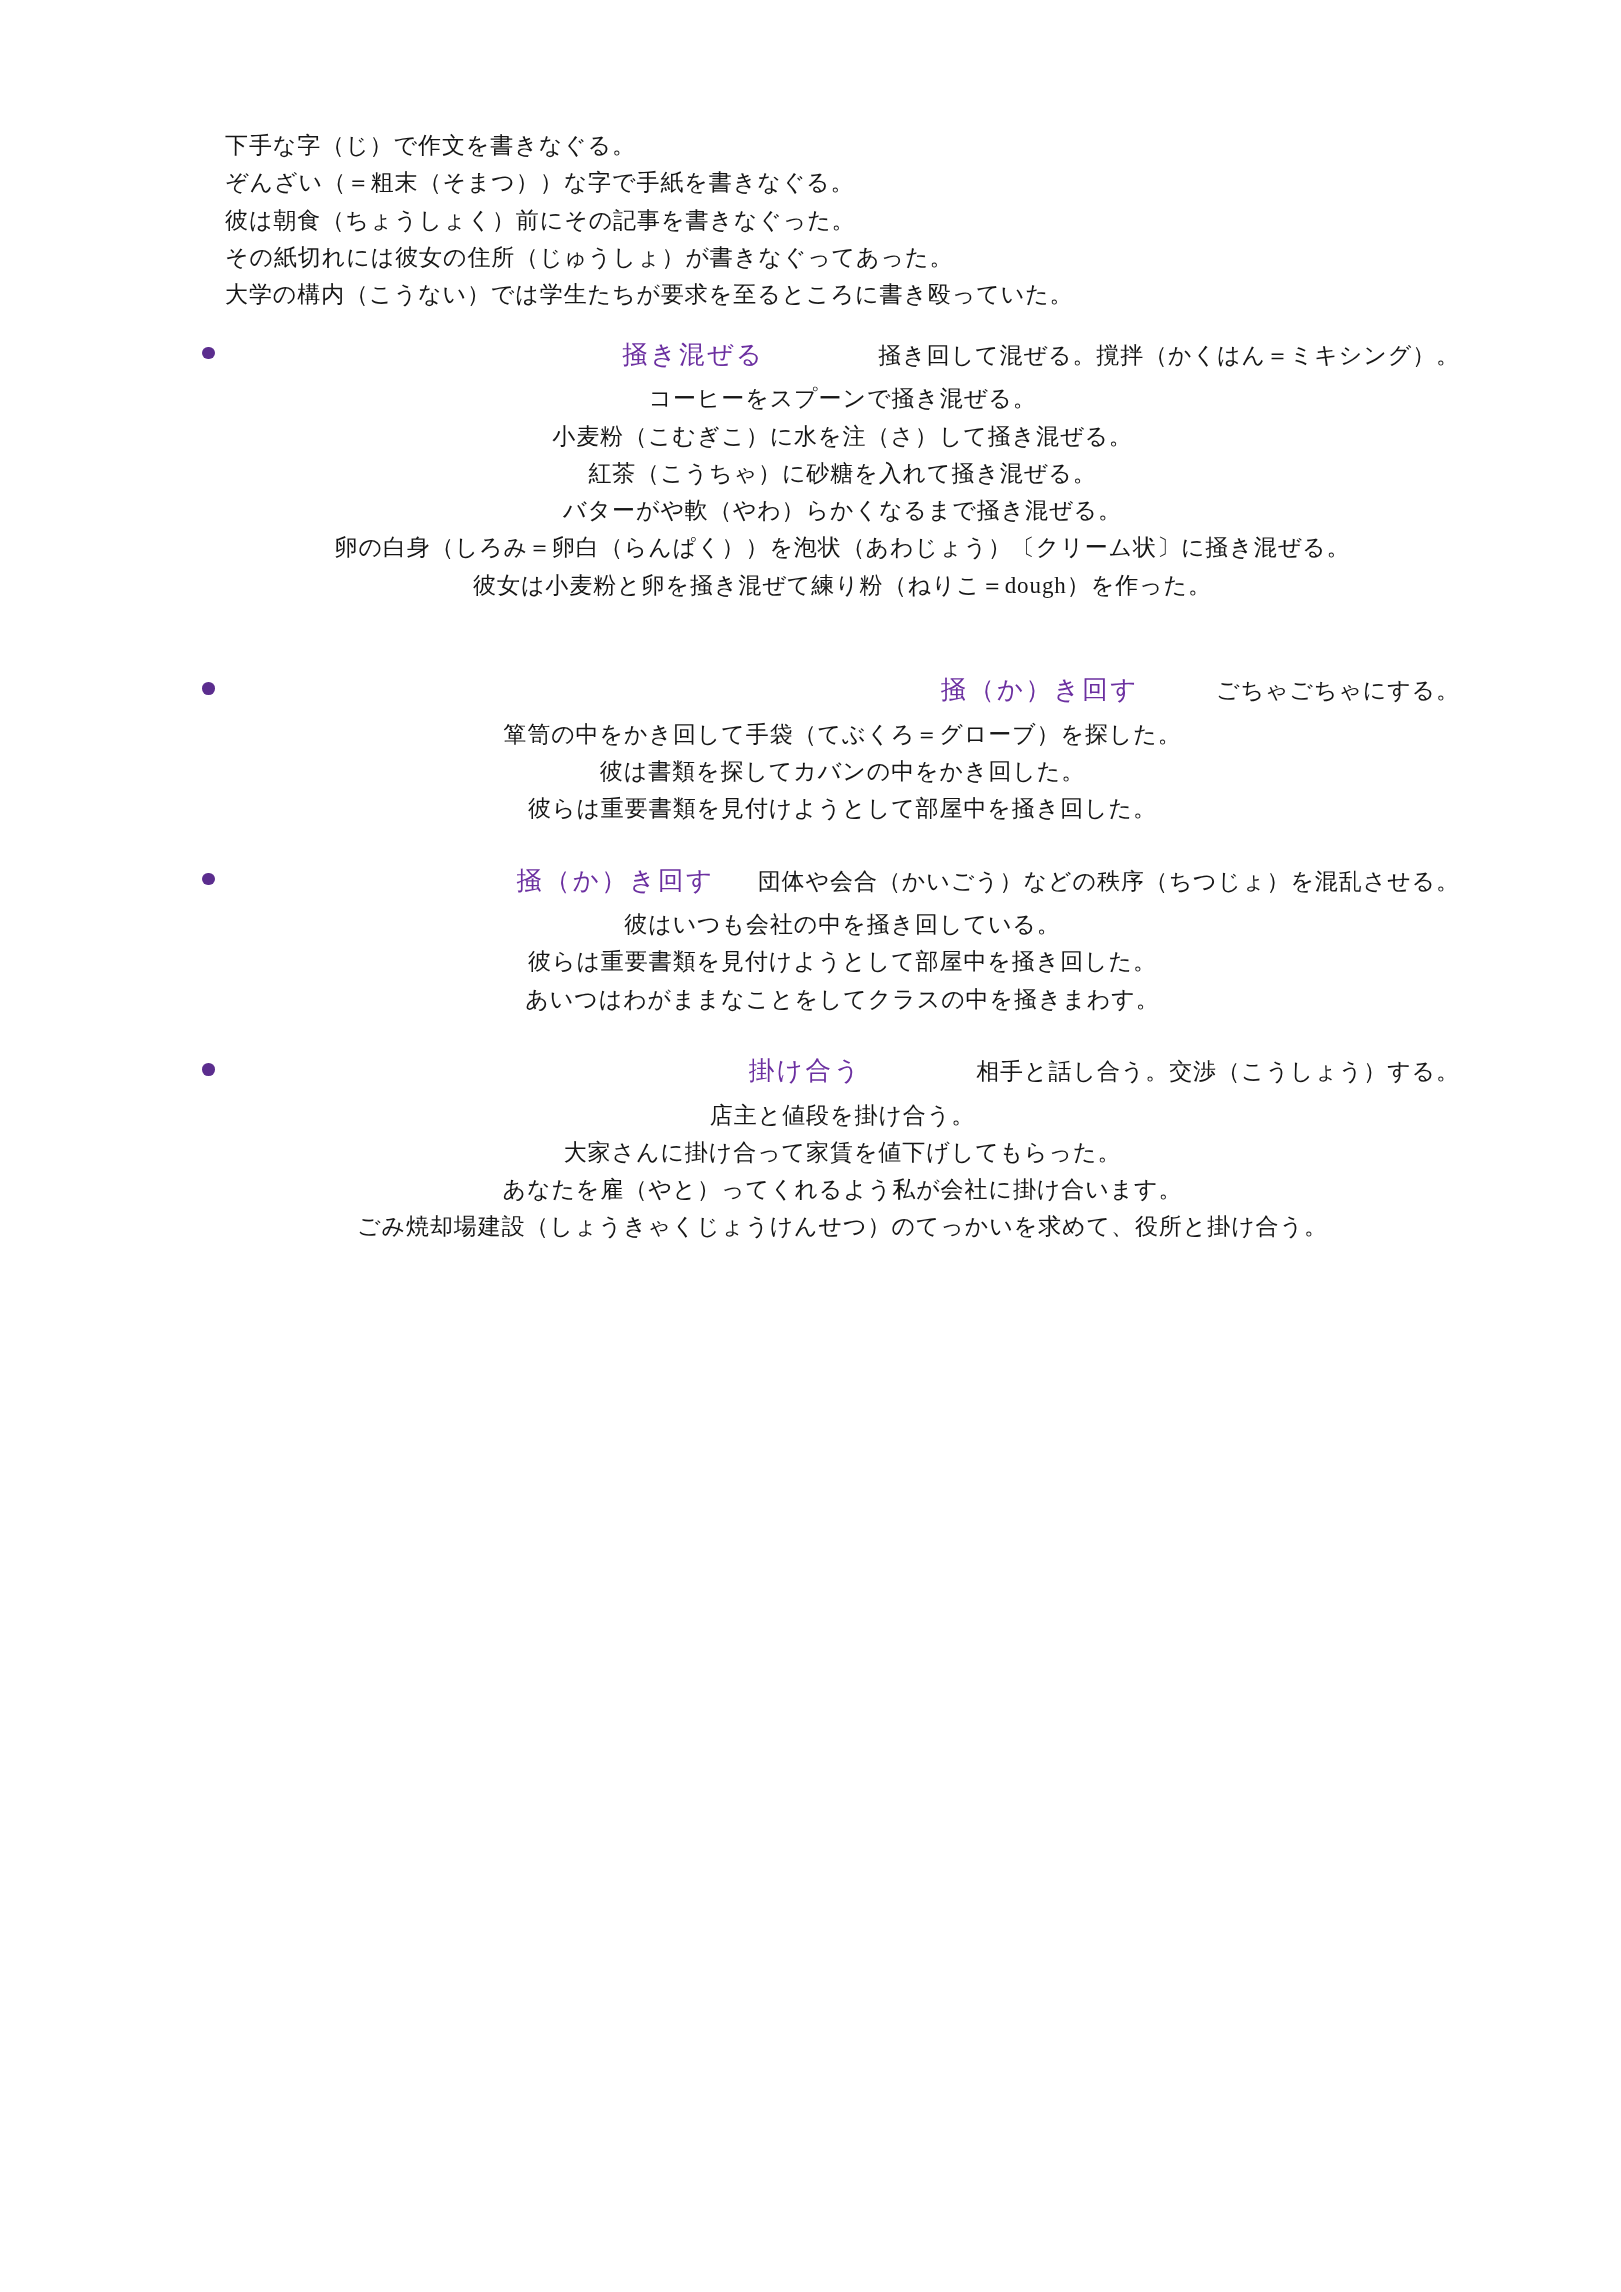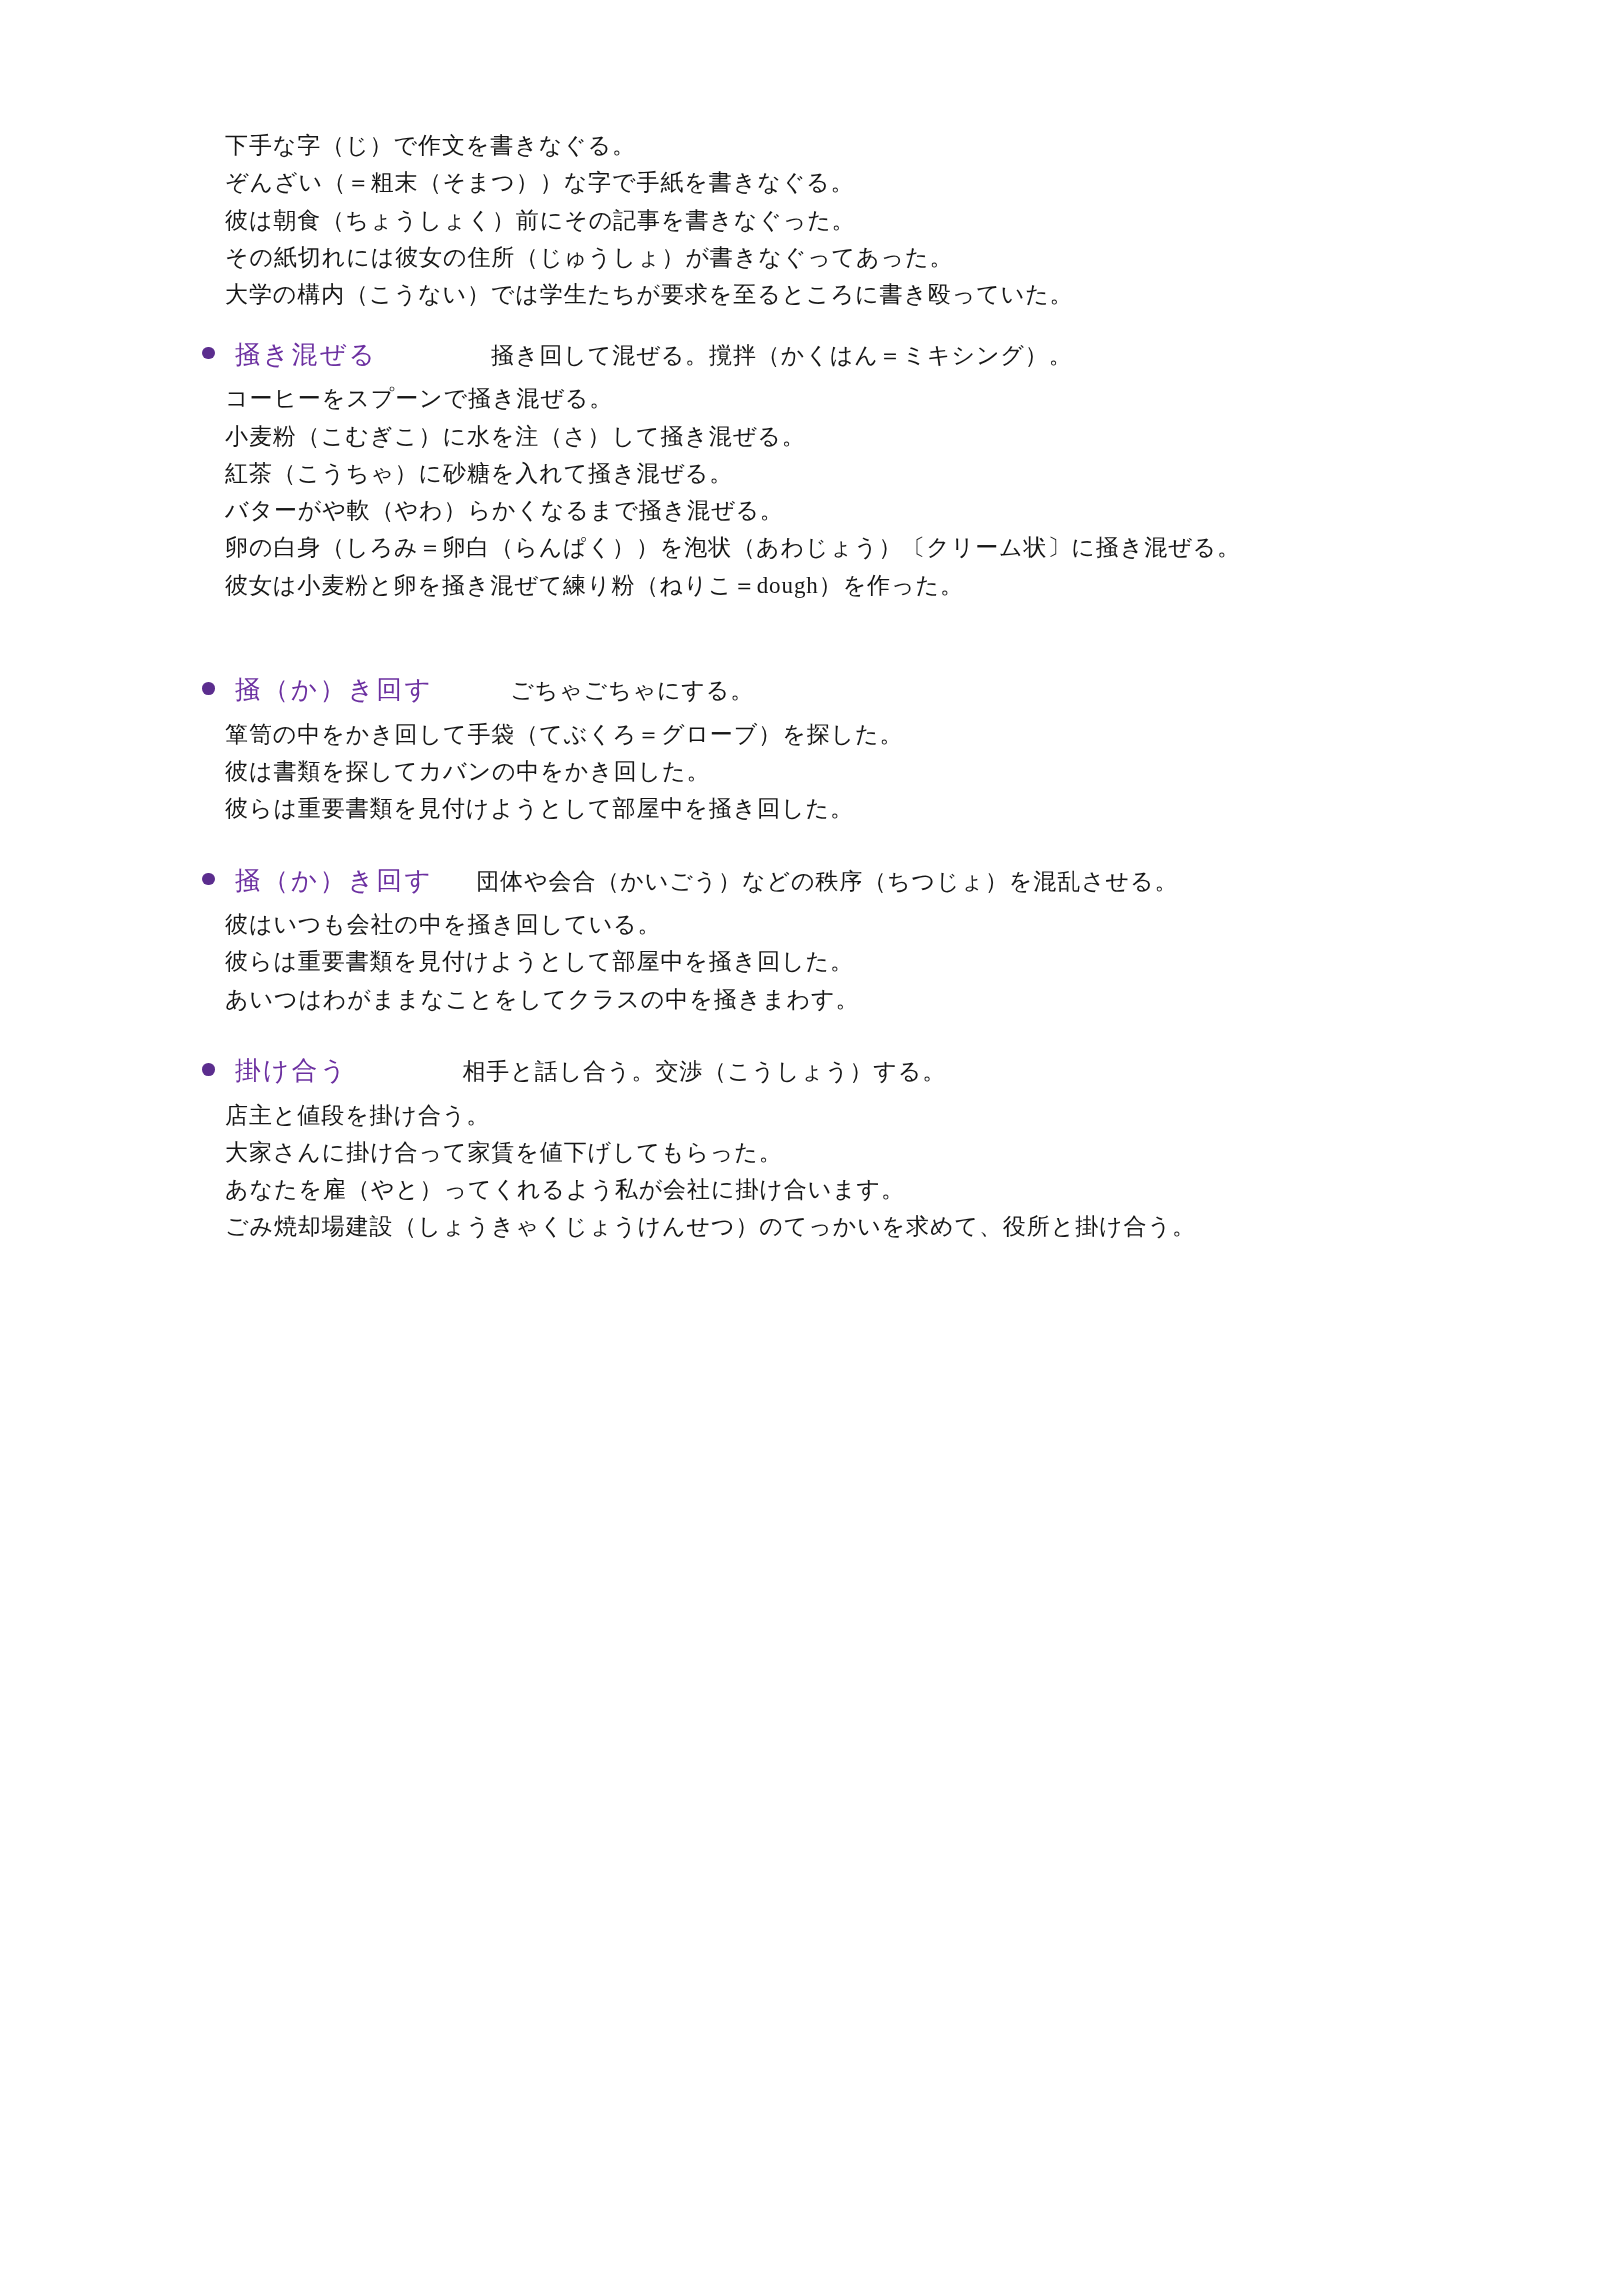--- a/index.html
+++ b/index.html
@@ -39,20 +39,21 @@
   
   .entry {
     margin: 0 0 13.7px 0;
   }
   .entry-head {
     display: block;
     margin: 0 0 5.9px 0;
     position: relative;
     padding-left: 39px;
     line-height: 1.55;
+    text-align: right;
   }
   .bullet {
     position: absolute;
     left: 5.9px;
     top: 11.8px;
     width: 12.7px;
     height: 12.7px;
     background: #5b2d8e;
     border-radius: 50%;
     display: inline-block;
@@ -68,20 +69,21 @@
     color: #161616;
     letter-spacing: 0.04em;
     vertical-align: baseline;
   }
   .gap-sm { display: inline-block; width: 35px; }
   .gap-md { display: inline-block; width: 69px; }
   .gap-lg { display: inline-block; width: 106px; }
 
   .examples {
     margin: 3.9px 0 0 29px;
+    text-align: center;
   }
   .entry-spacer { height: 19.6px; }
 </style>
 </head>
 <body>
 
 <div class="page">
   <div class="content">
 
     <div class="intro-block">

